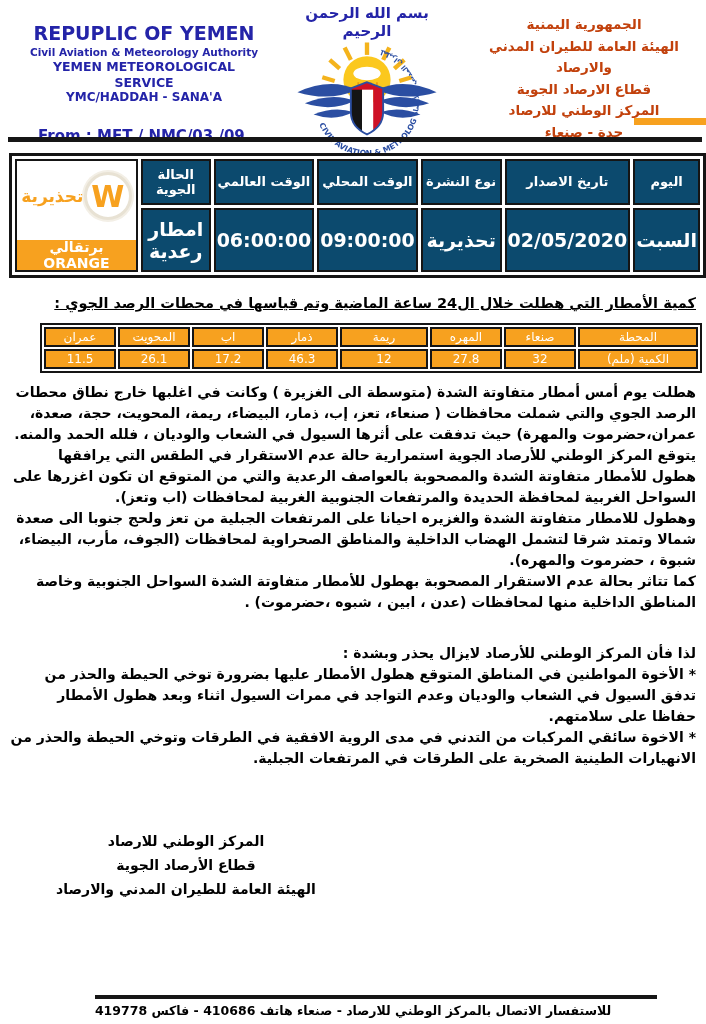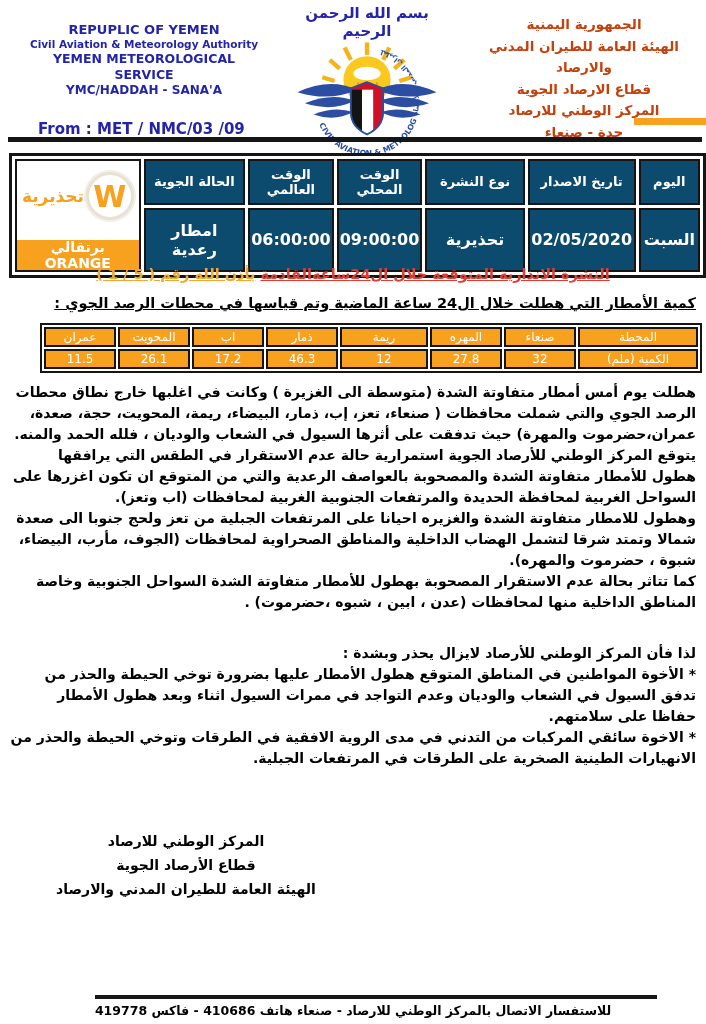--- a/index.html
+++ b/index.html
@@ -6,21 +6,21 @@
   body { background:#e8e8e8; font-family:"DejaVu Sans", sans-serif; }
   .page {
     position:relative; width:706px; height:1024px; margin:0 auto;
     background:#ffffff; overflow:hidden;
   }
   
   .hdr-left {
     position:absolute; top:22px; left:28px; width:232px;
     color:#2424a8; font-weight:bold; text-align:center; line-height:1.25;
   }
-  .hdr-left .l1 { font-size:13px; }
+  .hdr-left .l1 { font-size:19px; }
   .hdr-left .l2 { font-size:10.5px; }
   .hdr-left .l3 { font-size:12.5px; }
   .hdr-left .l4 { font-size:12px; }
   .hdr-left .from { font-size:15px; text-align:left; margin-top:22px; padding-left:10px; }
   .hdr-center { position:absolute; top:4px; left:285px; width:164px; text-align:center; }
   .bismillah { color:#2424a8; font-weight:bold; font-size:15px; }
   .hdr-right {
     position:absolute; top:14px; right:6px; width:232px;
     color:#c2410c; font-weight:bold; text-align:center; direction:rtl;
     font-size:13.5px; line-height:1.6;
@@ -32,21 +32,21 @@
   .btab {
     position:absolute; top:153px; left:9px; direction:rtl;
     border-collapse:separate; border-spacing:3px;
     background:#fff; border:3px solid #151515;
   }
   .btab td {
     background:#0c4a6e; border:2px solid #151515; color:#ffffff;
     font-weight:bold; text-align:center; font-size:13px; padding:2px 1px;
   }
   .btab tr.hrow td { height:40px; }
-  .btab tr.vrow td { height:56px; font-size:16px; }
+  .btab tr.vrow td { height:56px; font-size:19px; }
   td.badge-cell { background:#ffffff; padding:0; vertical-align:top; }
   .badge-top { display:flex; align-items:center; justify-content:space-around; height:70px; padding:0 4px; }
   .badge-circle {
     width:48px; height:48px; border-radius:50%; background:#fff;
     border:3px solid #e8e2d4; box-shadow:0 0 0 2px #f3efe6;
     color:#f7a11f; font-size:30px; font-weight:bold;
     display:flex; align-items:center; justify-content:center;
   }
   .badge-word { color:#f7a11f; font-weight:bold; font-size:17px; }
   .badge-strip {
@@ -202,25 +202,20 @@
       <td>السبت</td>
       <td>02/05/2020</td>
       <td>تحذيرية</td>
       <td>09:00:00</td>
       <td>06:00:00</td>
       <td>امطار رعدية</td>
     </tr>
   </tbody>
     </table>
 
-  <div class="red-title">
-    <span class="t-red">النشرة الانذارية المتوقعة خلال ال24ساعةالقادمة</span>
-    <span> </span>
-    <span class="t-orange">بأذن الله   رقم  ( 5 / 1 )</span>
-  </div>
 
   <div class="rain-heading">كمية الأمطار التي هطلت خلال ال24   ساعة الماضية وتم قياسها في محطات الرصد الجوي :</div>
 
   <table class="rtab">
     <tbody>
         <tr>
       <td style="width:120px">المحطة</td>
       <td style="width:72px">صنعاء</td>
       <td style="width:72px">المهره</td>
       <td style="width:88px">ريمة</td>

